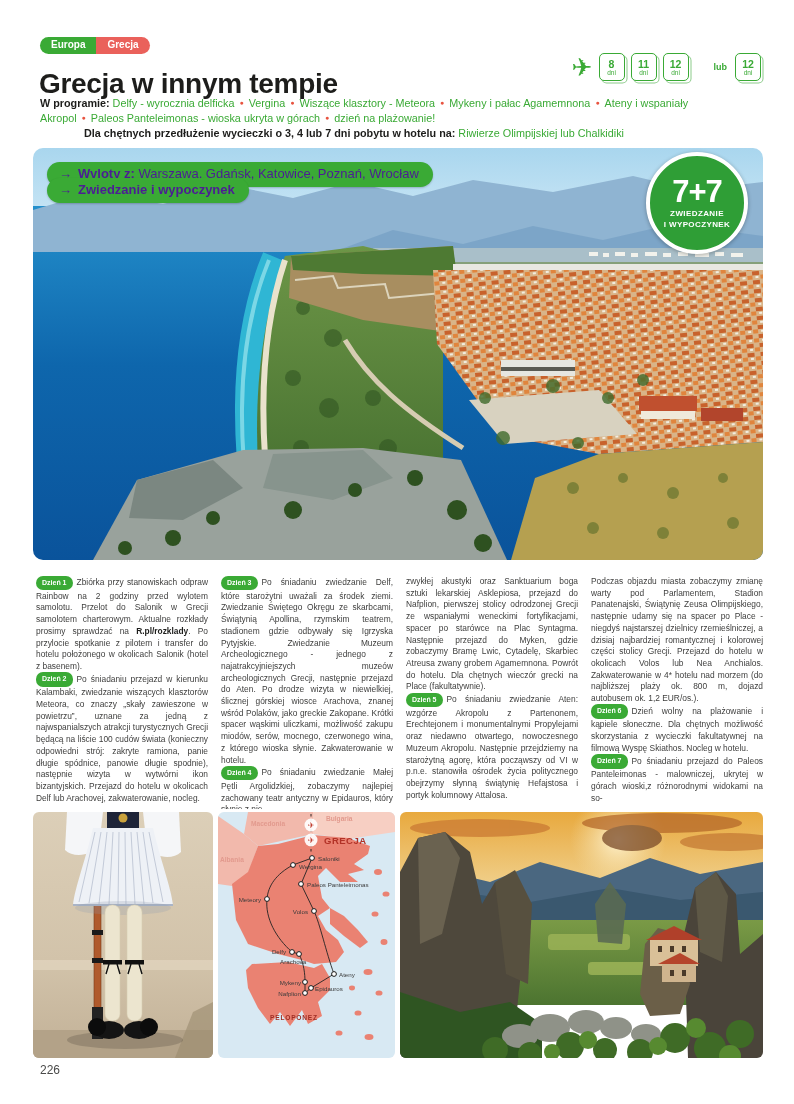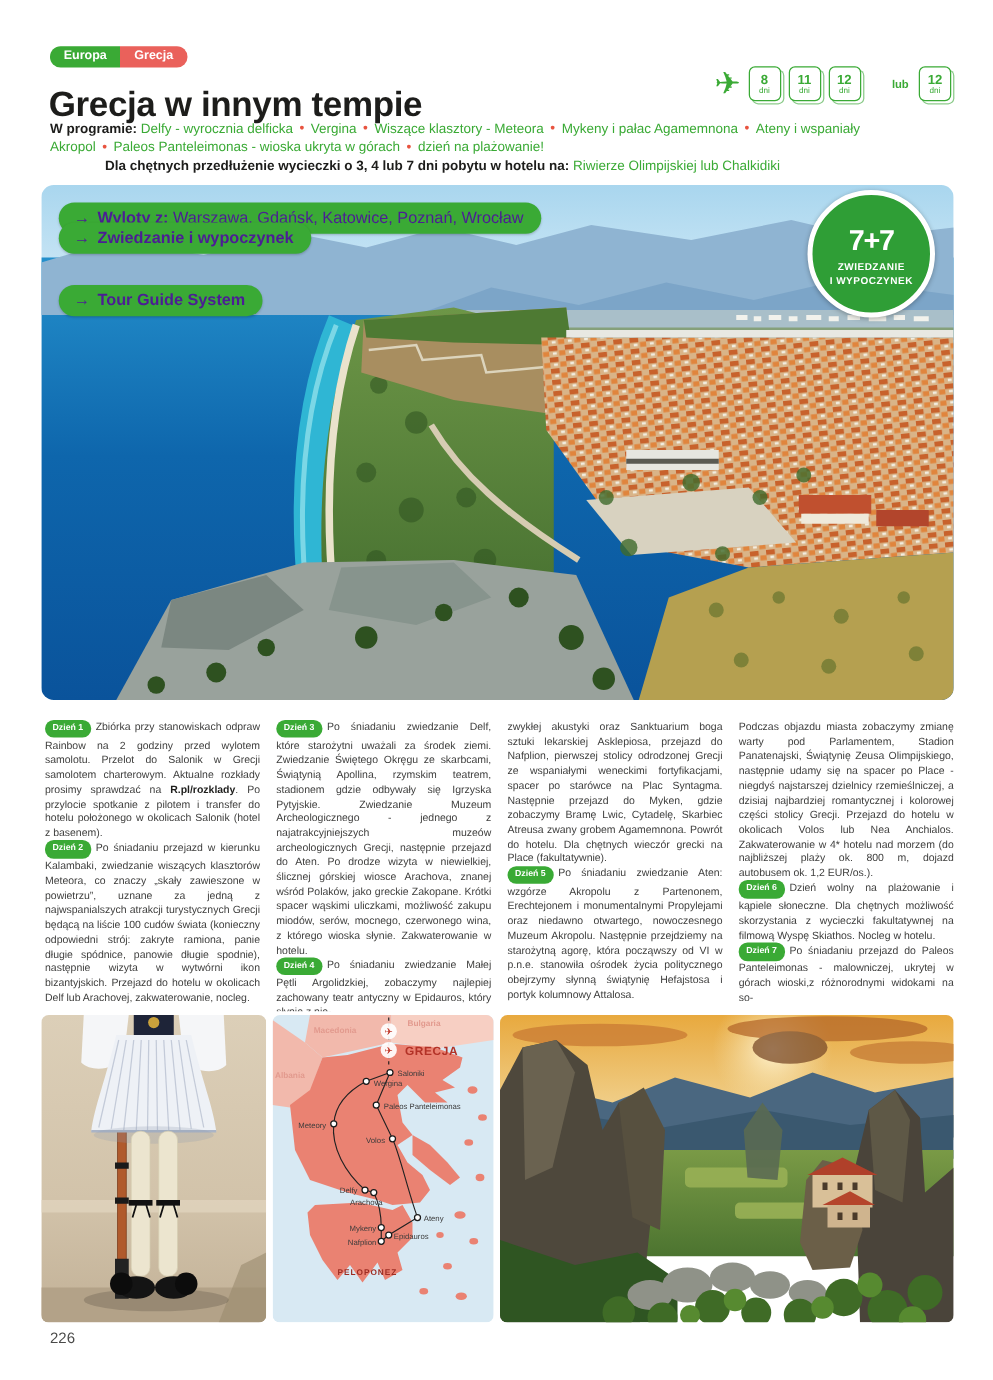--- a/index.html
+++ b/index.html
@@ -29,21 +29,21 @@
   
   .hero{position:absolute;left:33px;top:148px;width:730px;height:412px;border-radius:10px;overflow:hidden;}
   .hero svg{display:block;}
   .ribbon{position:absolute;left:14px;background:#3aaa35;color:#4c1d95;font-size:13px;line-height:16px;
           padding:4px 14px 5px 12px;border-radius:14px;white-space:nowrap;box-shadow:0 1px 2px rgba(0,0,0,.2);}
   .ribbon .arr{font-weight:bold;margin-right:6px;}
   .r1{top:14px;} .r2{top:30px;} .r3{top:80px;}
   .badge77{position:absolute;top:4px;right:15px;width:94px;height:94px;border-radius:50%;background:#2f9e36;
            border:4px solid #fff;box-shadow:0 1px 4px rgba(0,0,0,.3);display:flex;flex-direction:column;
            align-items:center;justify-content:center;color:#fff;text-align:center;}
-  .badge77 .big{font-size:23px;font-weight:bold;line-height:30px;letter-spacing:-1px;}
+  .badge77 .big{font-size:31px;font-weight:bold;line-height:30px;letter-spacing:-1px;}
   .badge77 .small{font-size:8px;font-weight:bold;letter-spacing:.4px;line-height:9.5px;margin-top:2px;}
   
   .cols{position:absolute;left:36px;top:576px;width:727px;height:233px;display:grid;
         grid-template-columns:repeat(4,1fr);column-gap:13px;overflow:hidden;
         font-size:8.4px;line-height:11.7px;color:#3e3e3d;text-align:justify;}
   .seg b{color:#1d1d1b;}
   .daybadge{display:inline-block;background:#3aaa35;color:#fff;font-size:7px;font-weight:bold;
             padding:1px 6px 2px;border-radius:7px;margin-right:4px;position:relative;top:-0.5px;}
   
   .bottom{position:absolute;left:33px;top:812px;width:730px;height:246px;display:flex;gap:5px;}
@@ -201,23 +201,20 @@
           <circle cx="450" cy="395" r="9"></circle>
       </g>
     </svg>
 
     <div class="ribbon r1">
       <span class="arr">→</span><b>Wyloty z:</b><span> Warszawa, Gdańsk, Katowice, Poznań, Wrocław</span>
     </div>
     <div class="ribbon r2">
       <span class="arr">→</span><b>Zwiedzanie i wypoczynek</b><span></span>
     </div>
-    <div class="ribbon r3">
-      <span class="arr">→</span><b>Tour Guide System</b><span></span>
-    </div>
     <div class="badge77">
       <span class="big">7+7</span>
       <span class="small">ZWIEDZANIE</span>
       <span class="small">I WYPOCZYNEK</span>
     </div>
   </div>
 
   <div class="cols">
     <div class="col">
         <div class="seg"><span class="daybadge">Dzień 1</span><span>Zbiórka przy stanowiskach odpraw Rainbow na 2 godziny przed wylotem samolotu. Przelot do Salonik w Grecji samolotem charterowym. Aktualne rozkłady prosimy sprawdzać na </span><b>R.pl/rozklady</b><span>. Po przylocie spotkanie z pilotem i transfer do hotelu położonego w okolicach Salonik (hotel z basenem).</span></div>

